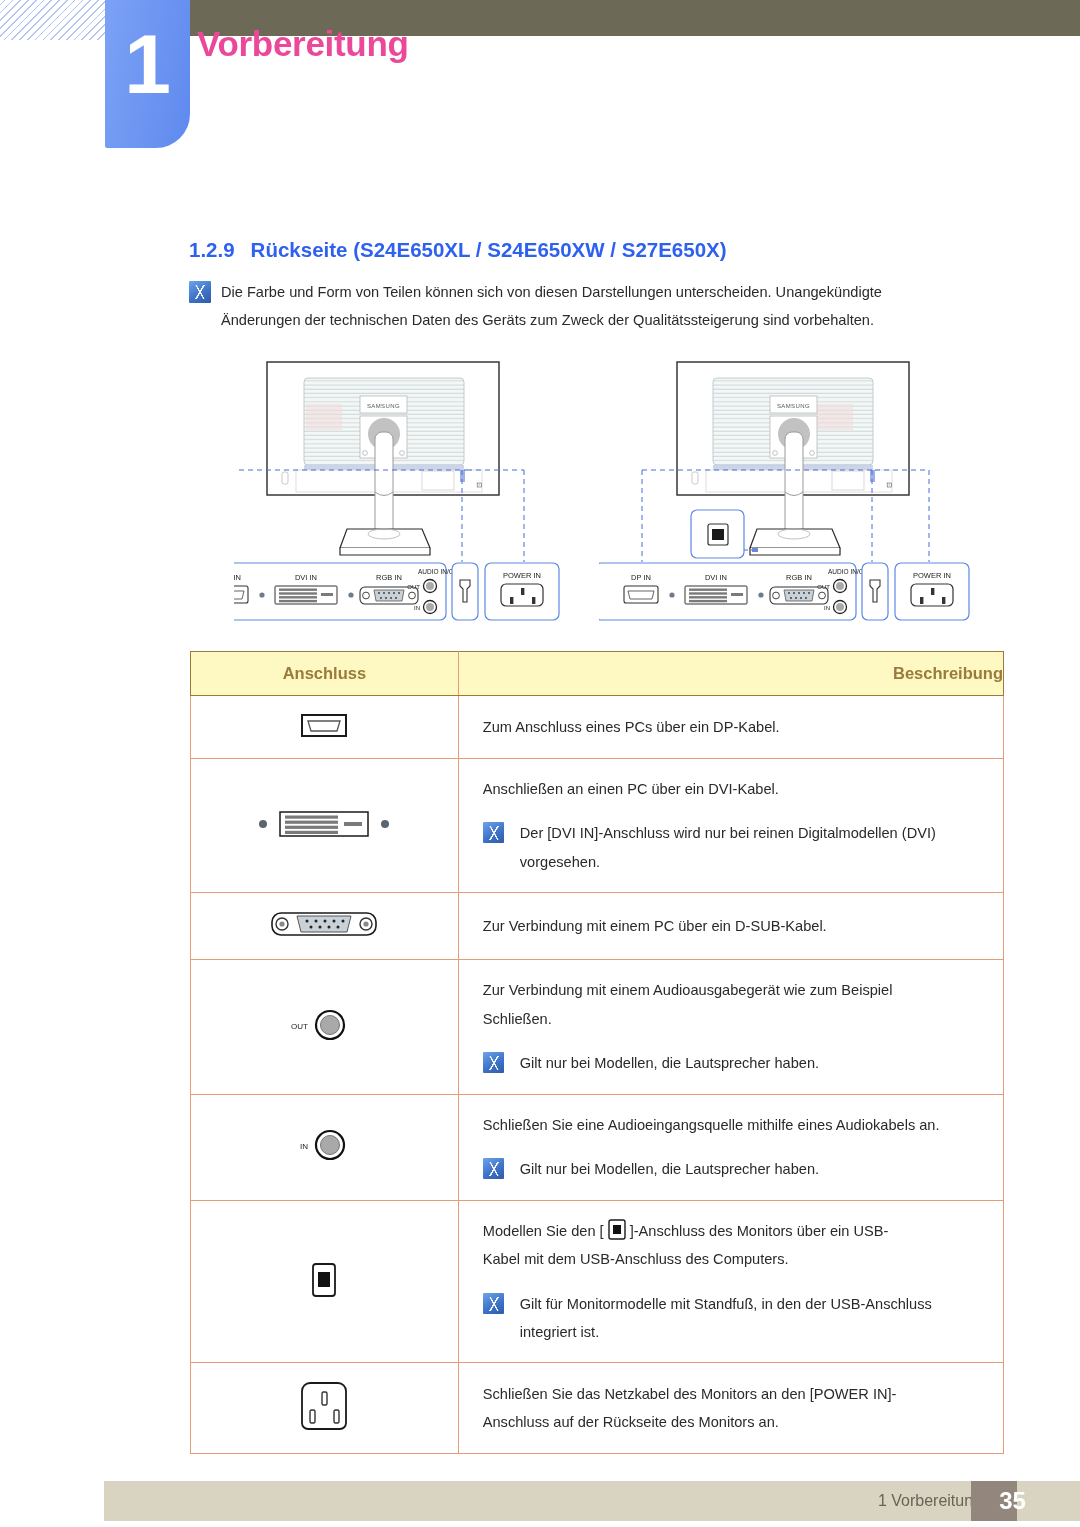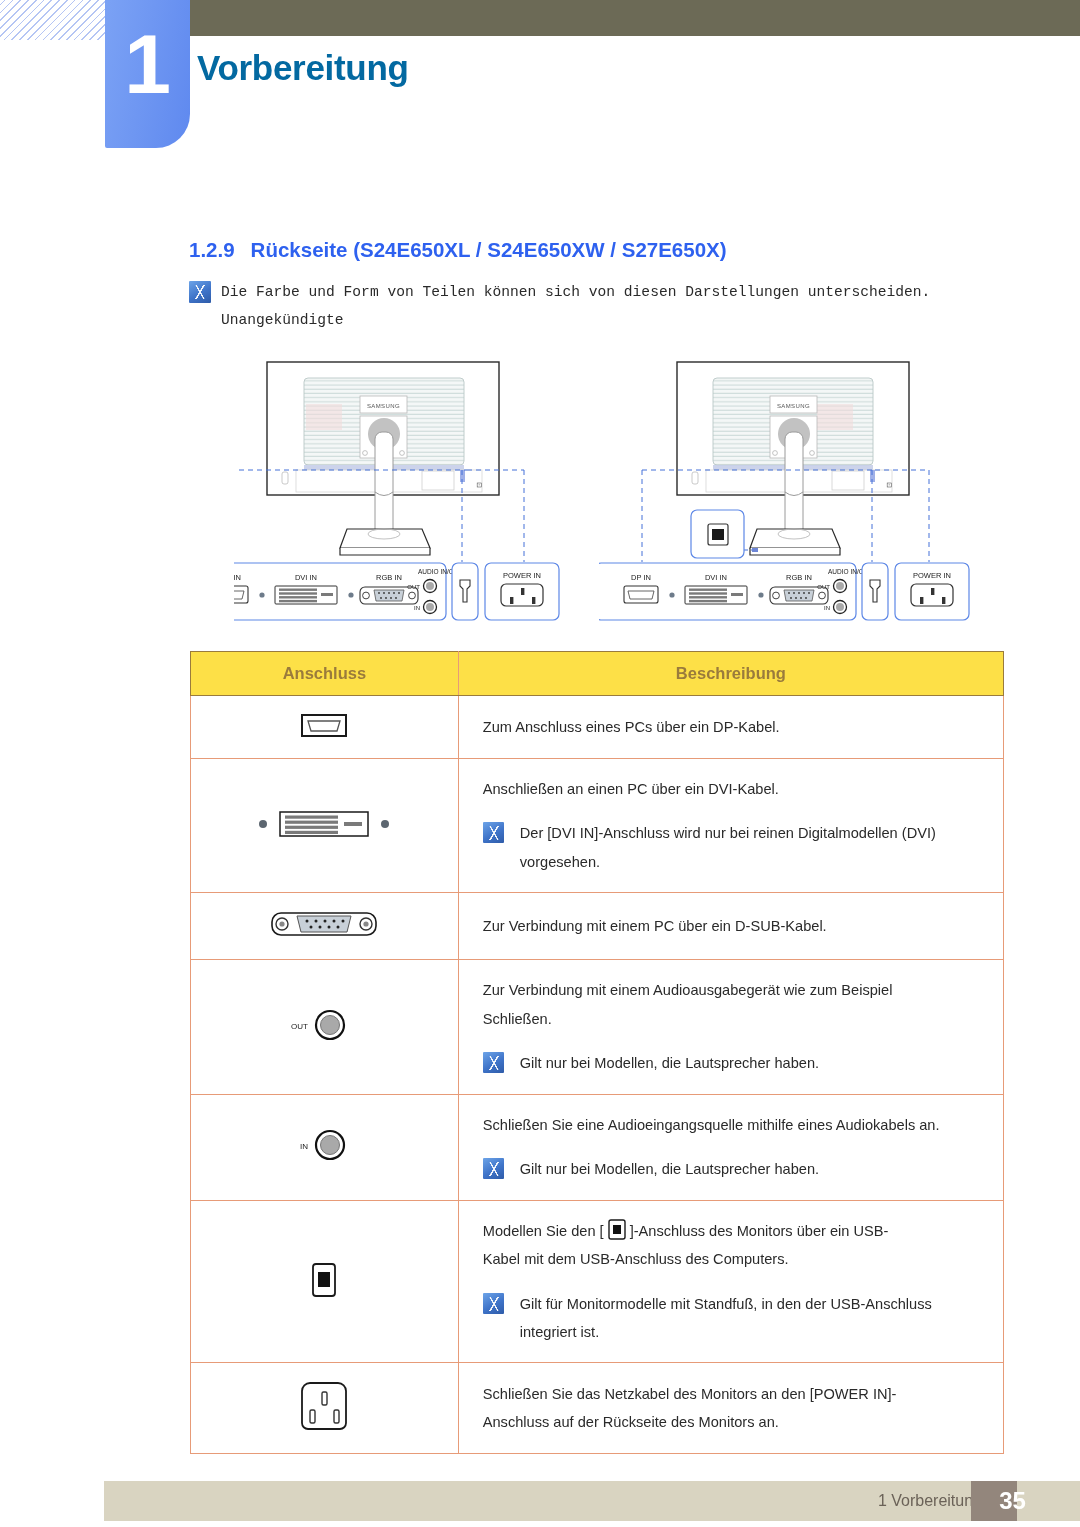--- a/index.html
+++ b/index.html
@@ -30,22 +30,22 @@
     border-bottom-right-radius:34px;
     border-bottom-left-radius:2px;
   }
   .chapter-num {
     position:absolute; left:0; top:22px; width:85px;
     text-align:center; color:#ffffff;
     font-size:84px; font-weight:bold; line-height:1;
     font-family:"Liberation Sans", sans-serif;
   }
   .chapter-title {
-    position:absolute; left:197px; top:48px;
-    color:#0369a1; font-size:35px; font-weight:bold;
+    position:absolute; left:197px; top:24px;
+    color:#ec4899; font-size:35px; font-weight:bold;
     letter-spacing:-0.3px;
     text-align:center;
   }
 
   
   .section-heading {
     position:absolute; left:189px; top:218px;
     color:#2e61ef; font-size:20.5px; font-weight:bold;
     white-space:nowrap;
     margin-top:20px;
@@ -65,21 +65,21 @@
   .note-icon::after {
     content:""; position:absolute; left:5px; top:4px;
     width:12px; height:14px;
     background:
       linear-gradient(120deg, transparent 45%, #ffffff 46%, #ffffff 54%, transparent 55%),
       linear-gradient(60deg, transparent 46%, #ffffff 47%, #ffffff 53%, transparent 54%);
     opacity:.95;
   }
   .note-text {
     font-size:14.6px; color:#2a2a2a; line-height:1.95;
-    font-family:Liberation Mono, monospace;
+    font-family:Liberation Sans, sans-serif;
   }
 
   
   .diagrams {
     position:absolute; left:189px; top:352px; width:815px; height:285px;
   }
   .diagram { position:absolute; top:0; height:285px; }
   .diagram.left  { left:45px;  width:355px; }
   .diagram.right { left:410px; width:400px; }
 
@@ -90,29 +90,29 @@
     position:absolute; left:190px; top:651px; width:814px;
     border-collapse:collapse;
     border:1.5px solid #9a7b3c;
   }
   .port-table th, .port-table td {
     border:1px solid #e79b78;
     vertical-align:middle;
     padding:0;
   }
   .port-table th {
-    background:#fde047;
+    background:#fef9c3;
     color:#9a7b3c;
     font-size:16.5px; font-weight:bold;
     height:44px;
     border-bottom:1.5px solid #9a7b3c;
     border-top:none;
   }
   .port-table th:first-child { border-left:none; }
-  .port-table th:last-child  { border-right:none; }
+  .port-table th:last-child  { border-right:none;text-align:right; }
   .col-icon { width:268px; text-align:center; }
   .col-desc { width:546px; }
 
   .port-table td.icon-cell {
     text-align:center; padding:14px 6px;
   }
   .port-table td.desc-cell {
     padding:16px 16px 16px 24px;
     font-size:14.6px; color:#2a2a2a; line-height:1.95;
   }
@@ -155,20 +155,21 @@
 <div class="chapter-title">Vorbereitung</div>
 
 <div class="section-heading">
   <span class="secnum">1.2.9</span><span>Rückseite (S24E650XL / S24E650XW / S27E650X)</span>
 </div>
 
 <div class="note-top">
   <span class="note-icon"></span>
   <div class="note-text">
     <span class="desc-line">Die Farbe und Form von Teilen können sich von diesen Darstellungen unterscheiden. Unangekündigte</span>
+    <span class="desc-line">Änderungen der technischen Daten des Geräts zum Zweck der Qualitätssteigerung sind vorbehalten.</span>
   </div>
 </div>
 
 <div class="diagrams">
 
   <div class="diagram left">
     <svg class="dg" width="355" height="285" viewBox="0 0 355 285">
       <defs>
         <pattern id="ventL" x="0" y="0" width="6" height="4.2" patternUnits="userSpaceOnUse">
           <rect x="0" y="0" width="6" height="3" fill="#f4f7f7"></rect>

